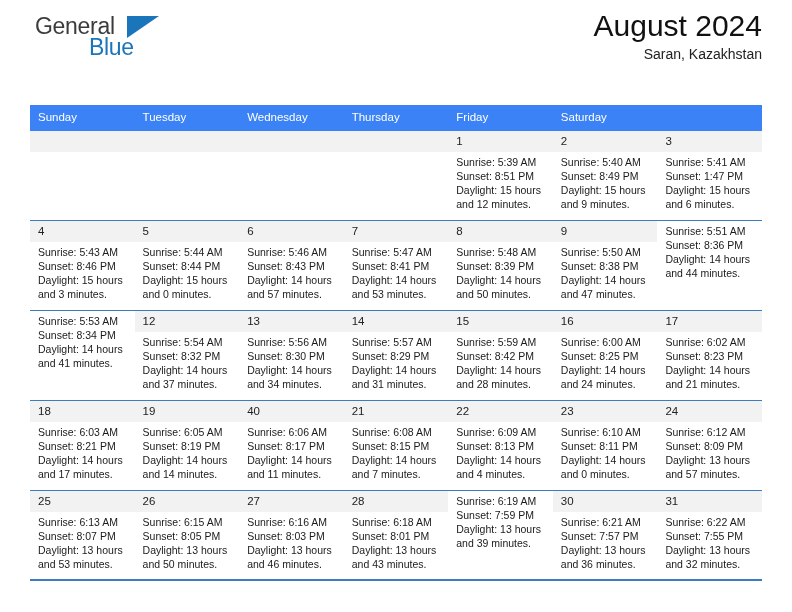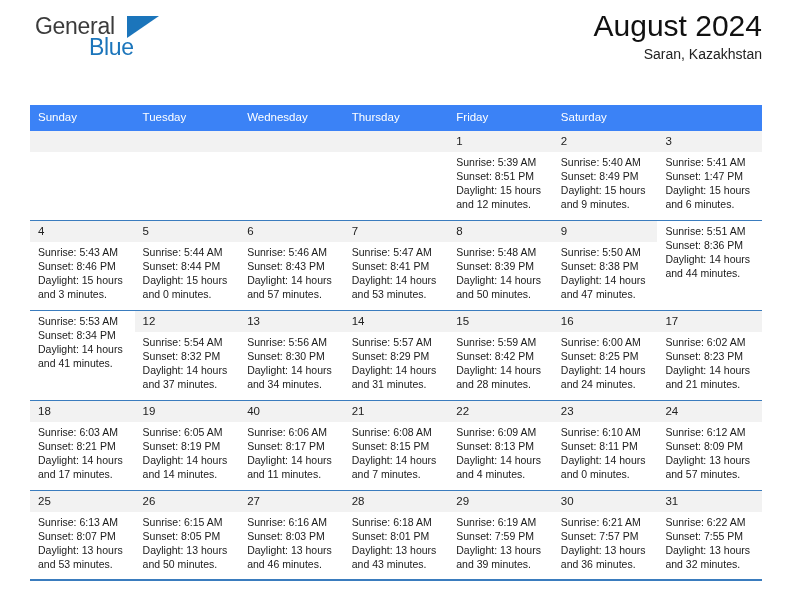--- a/index.html
+++ b/index.html
@@ -453,21 +453,20 @@
           <div class="day-cell">
             <span class="day-number">28</span>
             <div class="day-info">
               <div>Sunrise: 6:18 AM</div>
               <div>Sunset: 8:01 PM</div>
               <div>Daylight: 13 hours</div>
               <div>and 43 minutes.</div>
             </div>
           </div>
           <div class="day-cell">
-            <span class="day-number">29</span>
             <div class="day-info">
               <div>Sunrise: 6:19 AM</div>
               <div>Sunset: 7:59 PM</div>
               <div>Daylight: 13 hours</div>
               <div>and 39 minutes.</div>
             </div>
           </div>
           <div class="day-cell">
             <span class="day-number">30</span>
             <div class="day-info">

